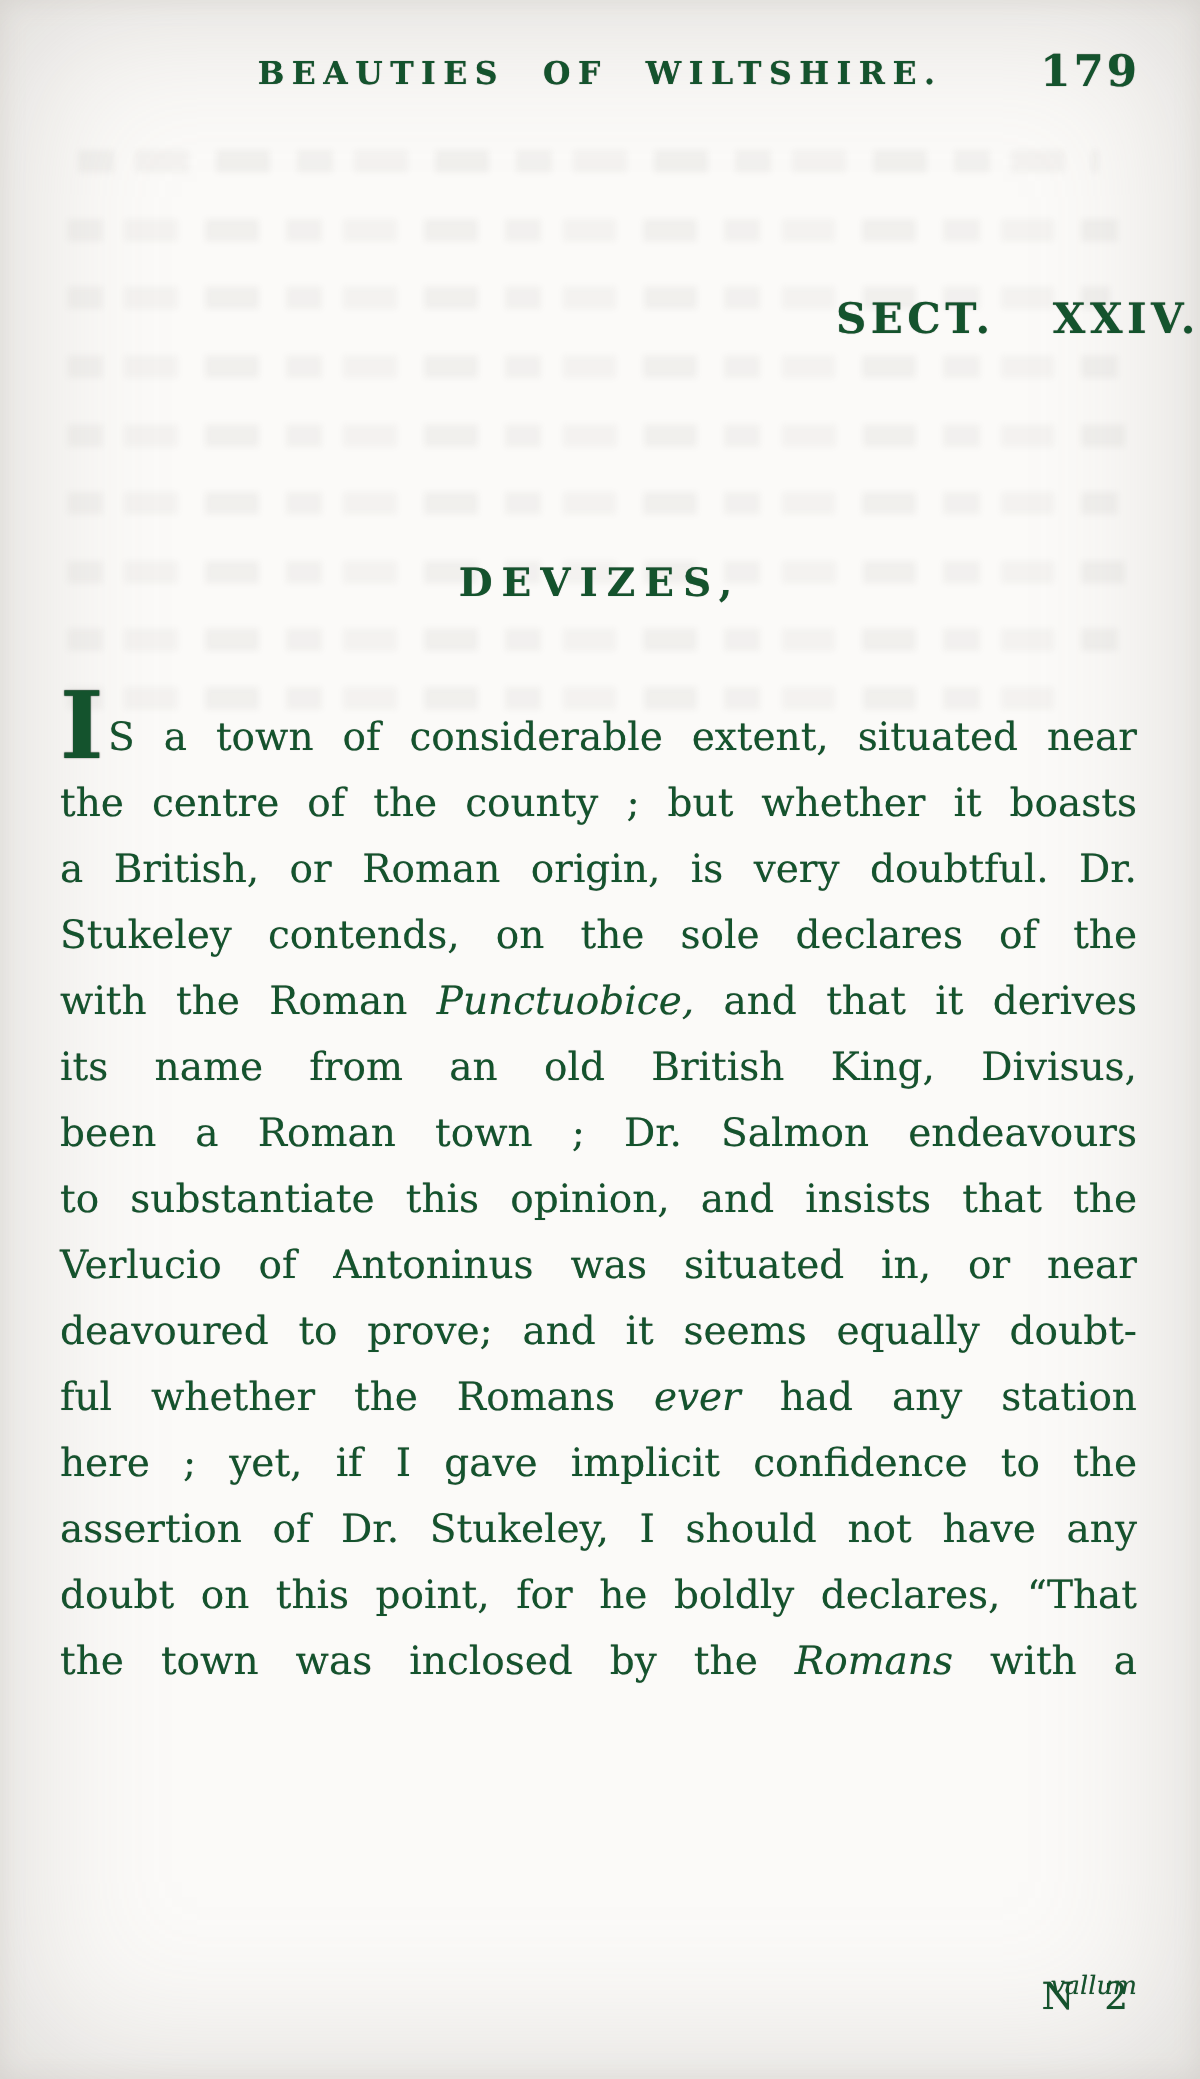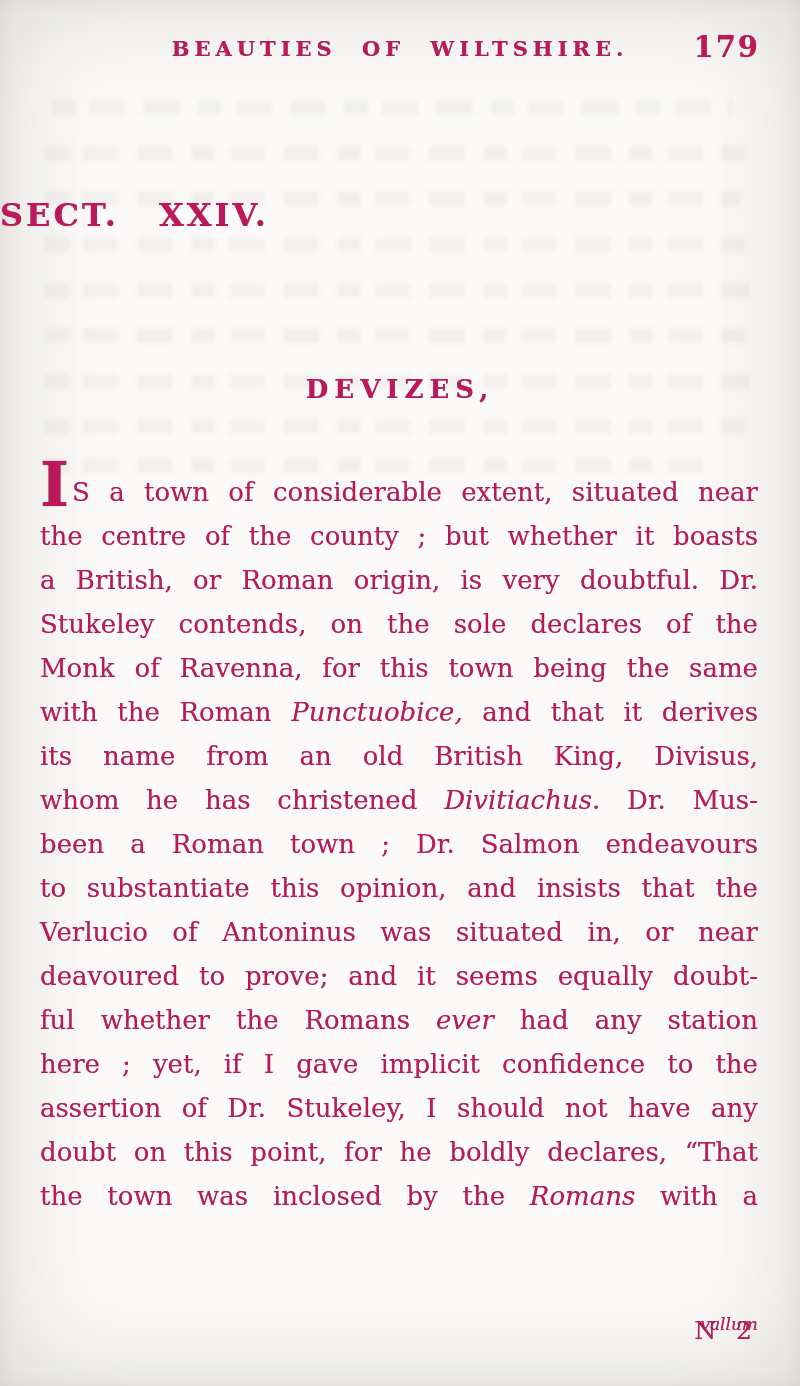--- a/index.html
+++ b/index.html
@@ -4,21 +4,21 @@
 <style>
   html,body{margin:0;padding:0;background:#e8e6e2;}
   .page{
     position:relative;
     width:800px;height:1386px;
     margin:0 auto;
     background:#fbfaf8;
     box-shadow:inset 0 0 110px rgba(150,144,136,.32), inset 0 0 18px rgba(160,154,146,.18);
     overflow:hidden;
     font-family:"DejaVu Serif", serif;
-    color:#be185d;
+    color:#14532d;
   }
   
   .ghost-layer{position:absolute;inset:0;z-index:0;pointer-events:none;}
   .ghost{
     position:absolute;height:15px;
     filter:blur(2px);
     opacity:.6;
     background:repeating-linear-gradient(90deg,
       rgba(110,106,100,.11) 0 24px, transparent 24px 38px,
       rgba(110,106,100,.09) 38px 74px, transparent 74px 92px,
@@ -35,22 +35,22 @@
   }
   .page-number{
     position:absolute;right:40px;top:0;
     font-size:29px;font-weight:bold;
     letter-spacing:2px;
     text-shadow:0 0 .7px rgba(20,18,16,.55);
   }
   
   .sect{
     position:absolute;top:196px;left:0;right:0;z-index:1;
-    margin:0;text-align:left;
-    font-size:32px;font-weight:600;
+    margin:0;text-align:right;
+    font-size:28px;font-weight:600;
     letter-spacing:3px;word-spacing:26px;
     text-shadow:0 0 .7px rgba(20,18,16,.5);
   }
   .place{
     position:absolute;top:362px;left:0;right:0;z-index:1;
     margin:12px;text-align:center;
     font-size:26px;font-weight:600;
     letter-spacing:6px;
     text-shadow:0 0 .5px rgba(20,18,16,.5);
   }
@@ -113,24 +113,22 @@
 
   <h1 class="sect">SECT. XXIV.</h1>
 
   <h2 class="place">DEVIZES,</h2>
 
   <div class="body-text">
       <div class="line"><span class="drop-cap">I</span><span>S a town of considerable extent, situated near</span></div>
       <div class="line"><span>the centre of the county ; but whether it boasts</span></div>
       <div class="line"><span>a British, or Roman origin, is very doubtful. Dr.</span></div>
       <div class="line"><span>Stukeley contends, on the sole declares of the</span></div>
-      <div class="line"><span>Monk of Ravenna, for this town being the same</span></div>
       <div class="line"><span>with the Roman </span><span class="italic">Punctuobice,</span><span> and that it derives</span></div>
       <div class="line"><span>its name from an old British King, Divisus,</span></div>
-      <div class="line"><span>whom he has christened </span><span class="italic">Divitiachus.</span><span> Dr. Mus-</span></div>
       <div class="line"><span>been a Roman town ; Dr. Salmon endeavours</span></div>
       <div class="line"><span>to substantiate this opinion, and insists that the</span></div>
       <div class="line"><span>Verlucio of Antoninus was situated in, or near</span></div>
       <div class="line"><span>deavoured to prove; and it seems equally doubt-</span></div>
       <div class="line"><span>ful whether the Romans </span><span class="italic">ever</span><span> had any station</span></div>
       <div class="line"><span>here ; yet, if I gave implicit confidence to the</span></div>
       <div class="line"><span>assertion of Dr. Stukeley, I should not have any</span></div>
       <div class="line"><span>doubt on this point, for he boldly declares, “That</span></div>
       <div class="line"><span>the town was inclosed by the </span><span class="italic">Romans</span><span> with a</span></div>
     </div>

